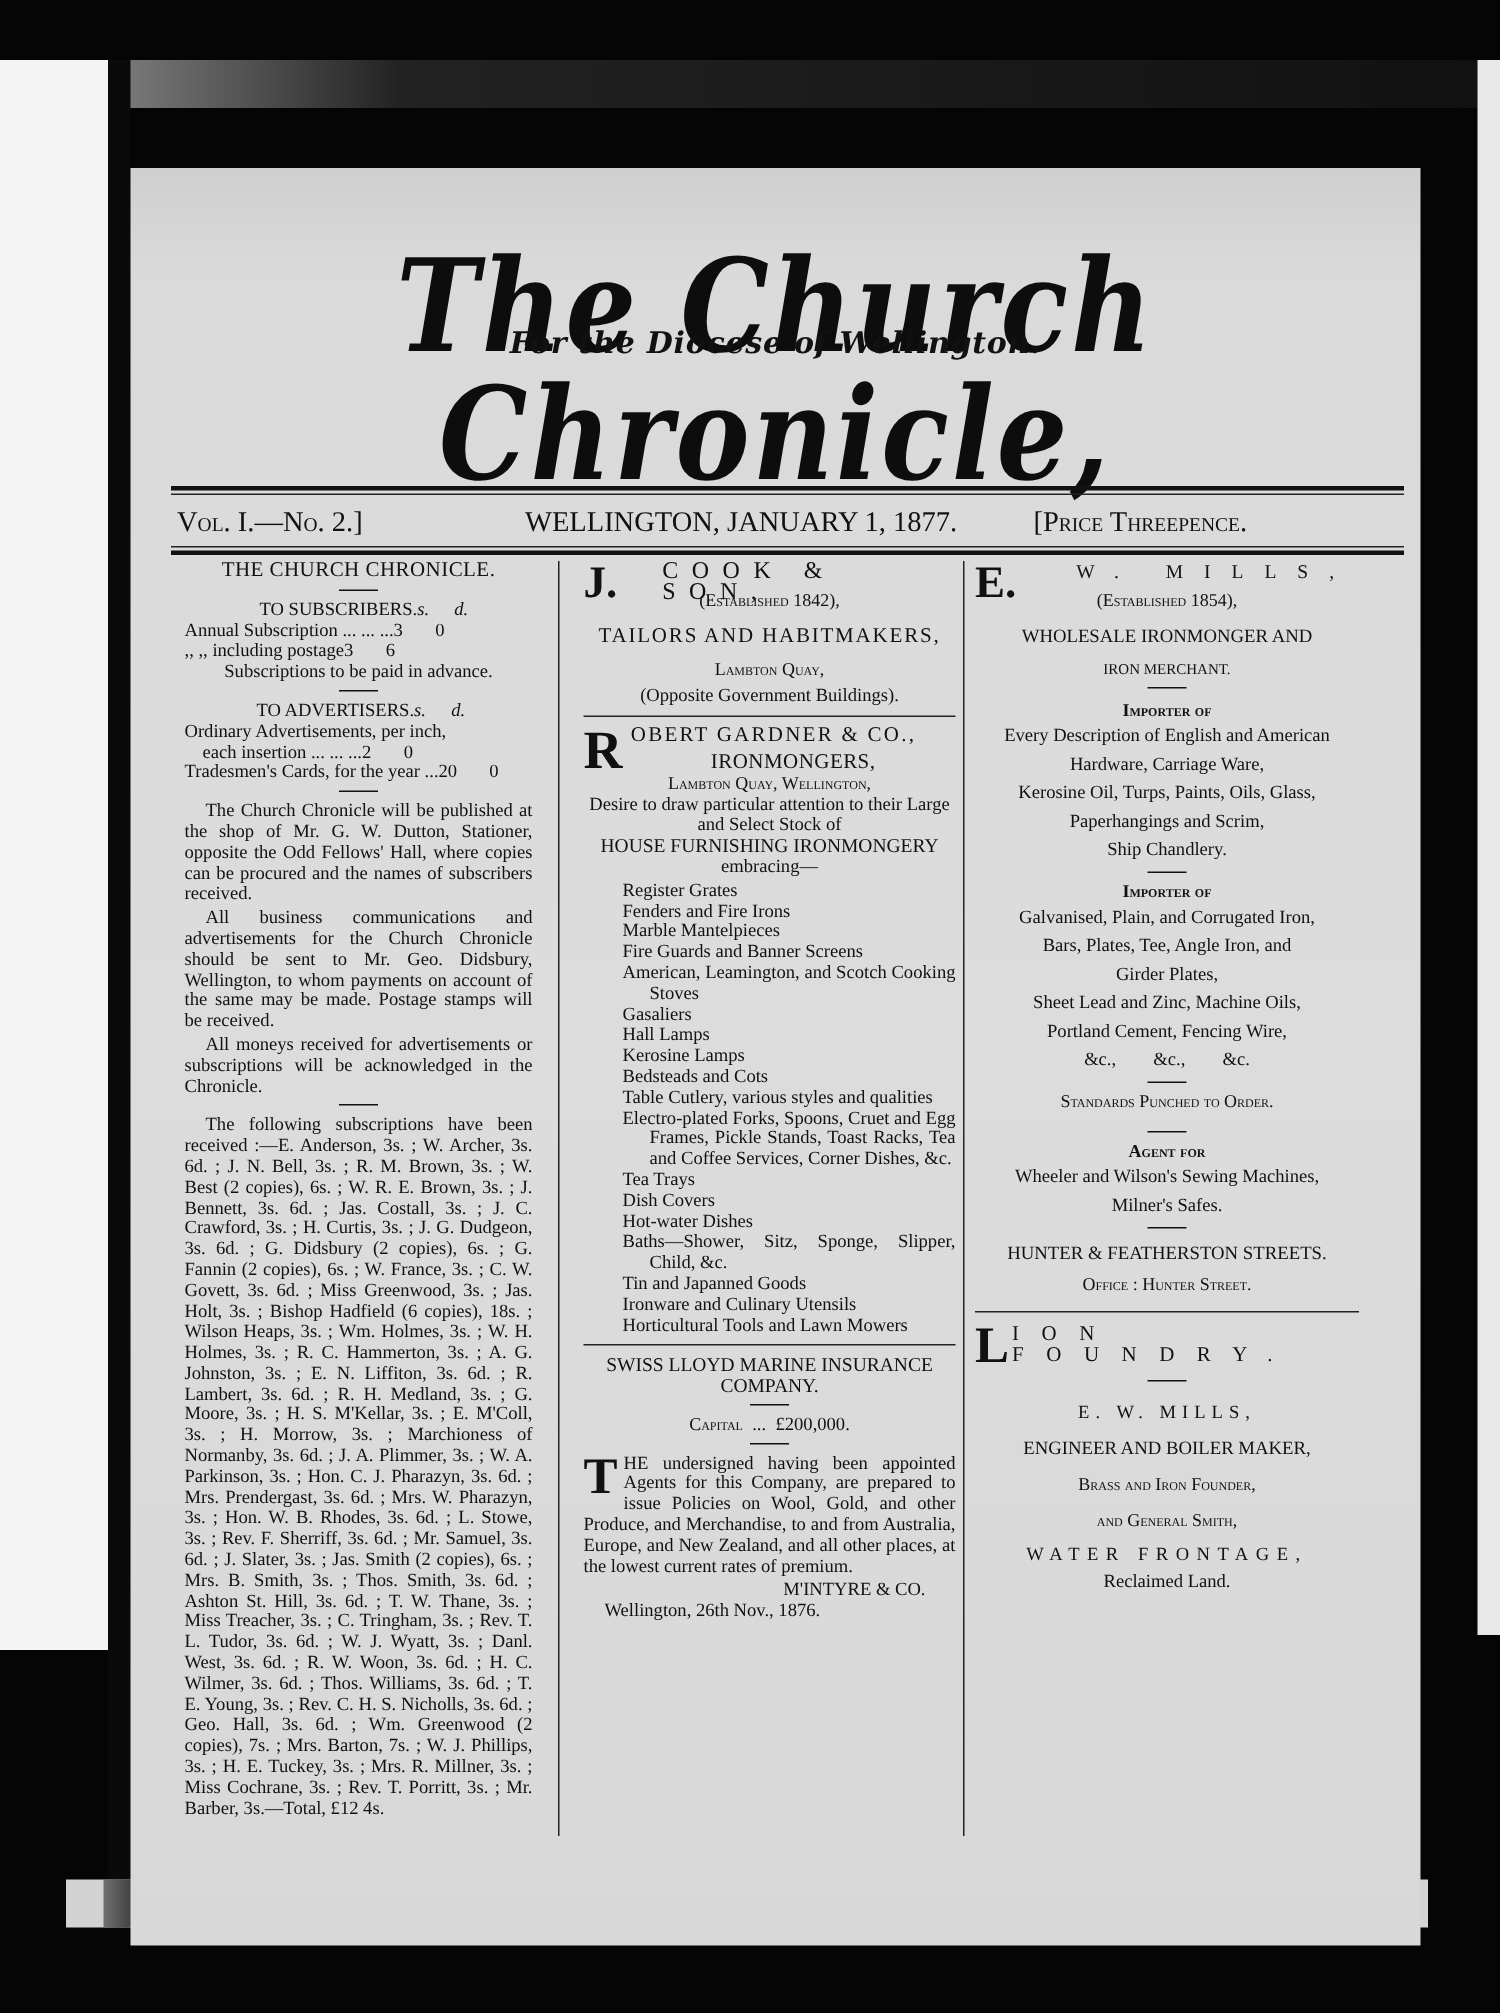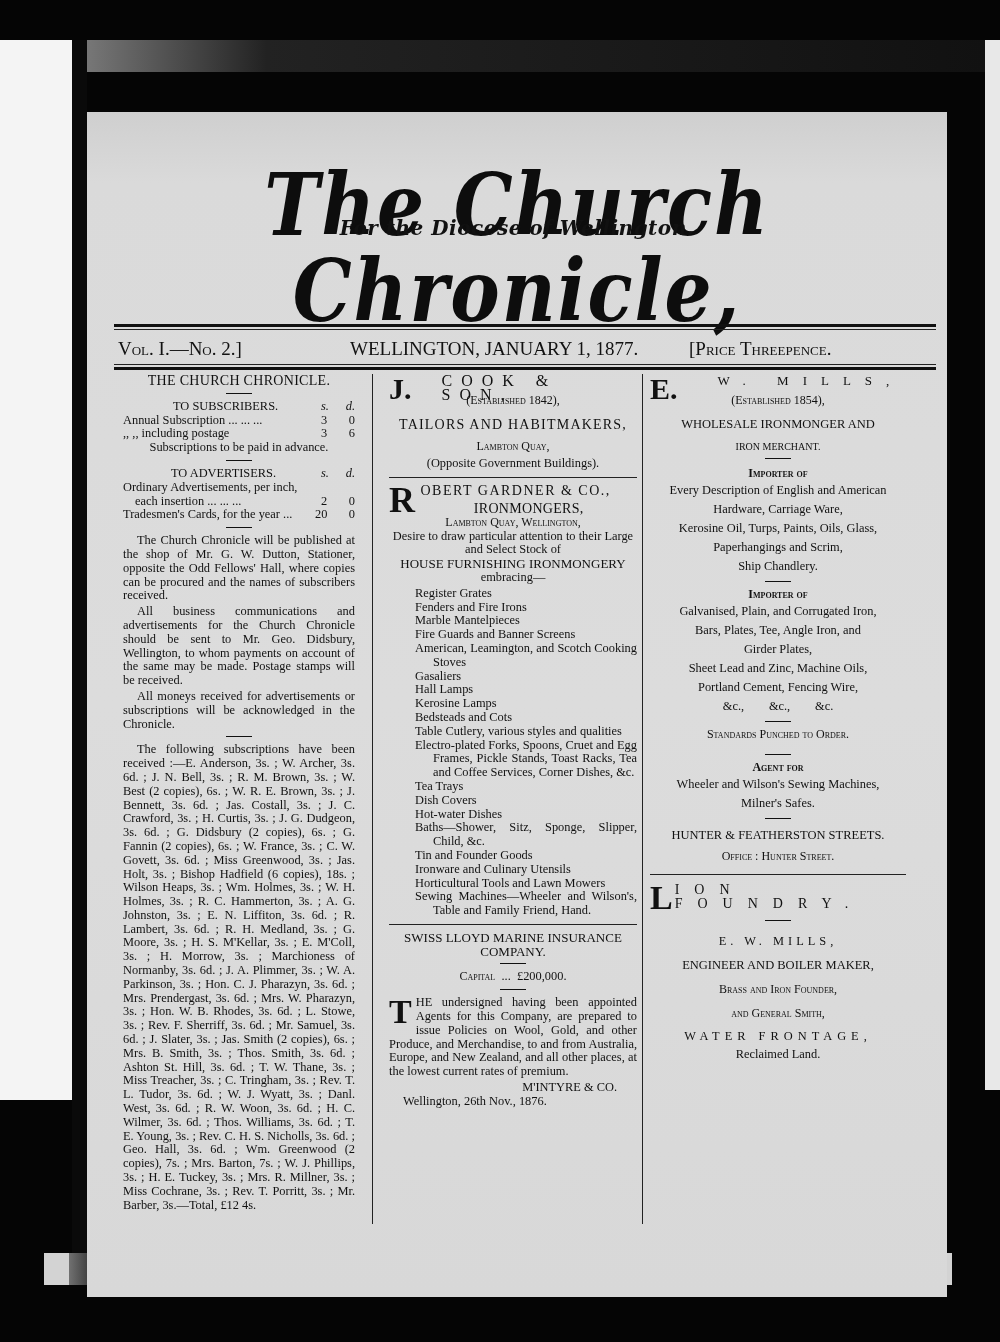--- a/index.html
+++ b/index.html
@@ -36,21 +36,21 @@
   .col2 { left: 302px; width: 248px; }
   .col3 { left: 563px; width: 256px; }
   .vrule { position: absolute; top: 262px; width: 1px; background: #222; }
 
   .center { text-align: center; }
   .justify { text-align: justify; }
   .head { font-size: 14px; letter-spacing: .3px; }
   .short-rule { width: 26px; height: 1px; background: #111; margin: 5px auto 6px; }
   .hr { width: 100%; height: 1px; background: #222; margin: 6px 0; }
 
-  .rate-row { display: flex; justify-content: space-between; white-space: nowrap; }
+  .rate-row { display: flex; white-space: nowrap; }
   .rate-row .amt { width: 34px; display: flex; justify-content: space-between; }
   .para { text-indent: 14px; text-align: justify; margin-bottom: 2px; }
 
   .spaced { letter-spacing: 9px; }
   .dropcap { float: left; font-size: 34px; line-height: 28px; font-weight: bold; margin-right: 4px; margin-top: 2px; }
   .bold { font-weight: bold; }
   .items { padding-left: 26px; }
   .items li { list-style: none; padding-left: 18px; text-indent: -18px; }
   .tiny-sc { font-variant: small-caps; font-size: 12px; }
 </style>
@@ -177,24 +177,23 @@
         <li>Gasaliers</li>
         <li>Hall Lamps</li>
         <li>Kerosine Lamps</li>
         <li>Bedsteads and Cots</li>
         <li class="justify">Table Cutlery, various styles and qualities</li>
         <li class="justify">Electro-plated Forks, Spoons, Cruet and Egg Frames, Pickle Stands, Toast Racks, Tea and Coffee Services, Corner Dishes, &amp;c.</li>
         <li>Tea Trays</li>
         <li>Dish Covers</li>
         <li>Hot-water Dishes</li>
         <li class="justify">Baths—Shower, Sitz, Sponge, Slipper, Child, &amp;c.</li>
-        <li>Tin and Founder Goods</li>
+        <li>Tin and Japanned Goods</li>
         <li>Ironware and Culinary Utensils</li>
         <li>Horticultural Tools and Lawn Mowers</li>
-        <li class="justify">Sewing Machines—Wheeler and Wilson's, Table and Family Friend, Hand.</li>
       </ul>
     </div>
     <div class="hr"></div>
 
     <div>
       <div class="center" style="font-size:13px">SWISS LLOYD MARINE INSURANCE COMPANY.</div>
       <div class="short-rule"></div>
       <div class="center">
         <span class="tiny-sc">Capital</span>
         &nbsp;<span>...</span>&nbsp;

